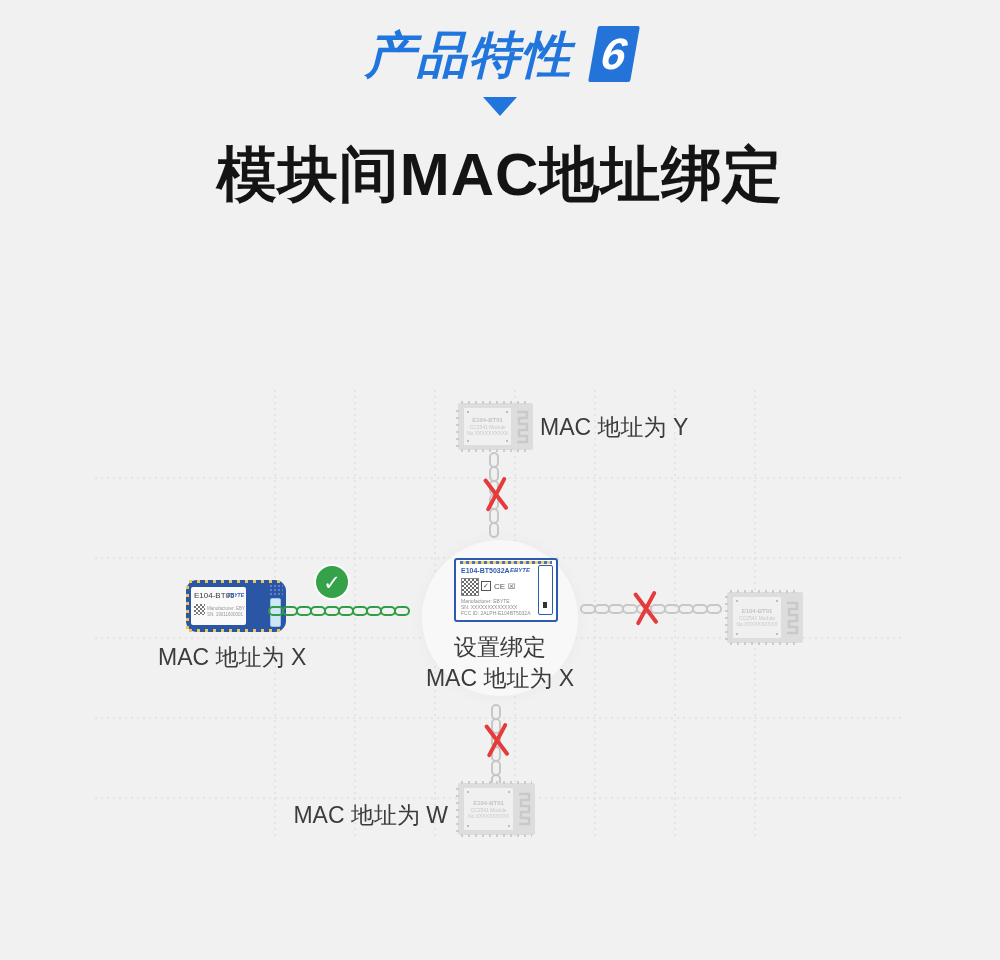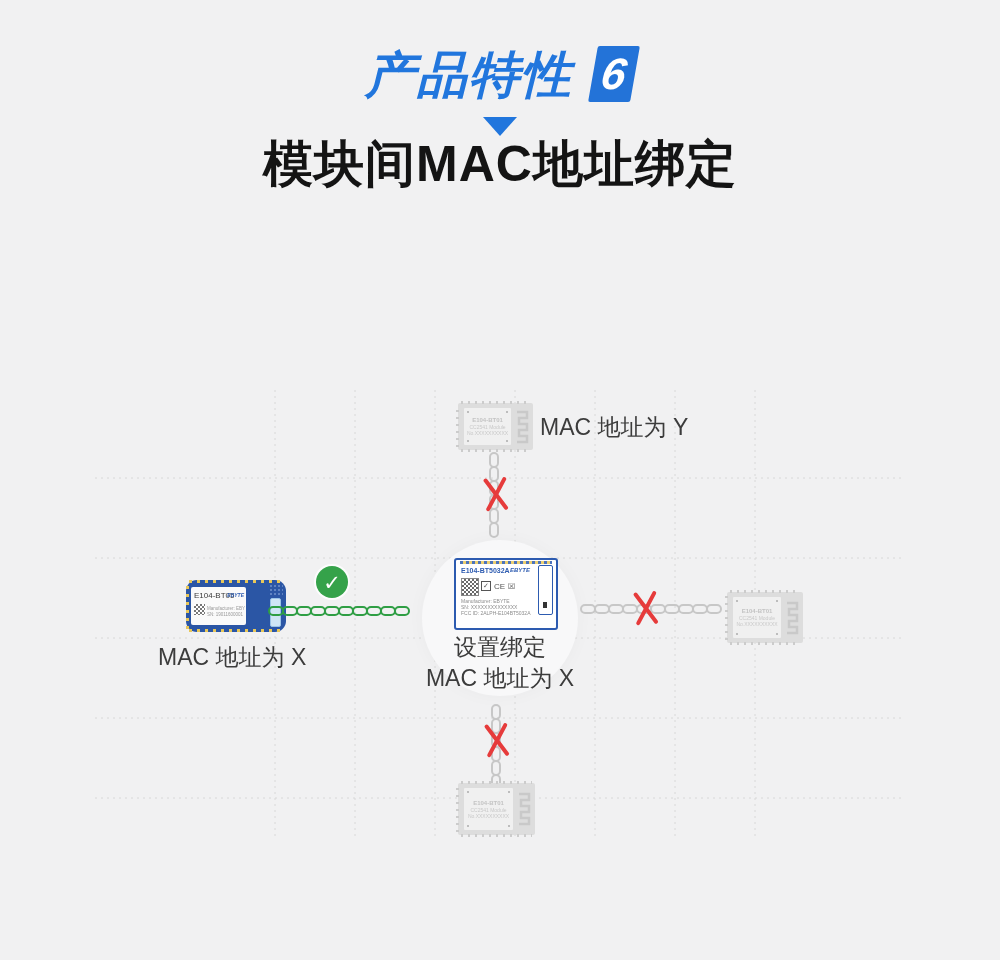--- a/index.html
+++ b/index.html
@@ -1,26 +1,26 @@
 <!DOCTYPE html>
 <html><head>
 <meta charset="utf-8">
 <style>
   html,body{margin:0;padding:0;}
   body{font-family:"Liberation Sans","DejaVu Sans",sans-serif;}
   .canvas{position:relative;width:1000px;height:960px;background:#f1f1f2;overflow:hidden;}
 
   
   .header{position:absolute;top:0;left:0;width:1000px;text-align:center;}
-  .feature-row{margin-top:46px;display:flex;align-items:flex-start;justify-content:center;gap:20px;}
+  .feature-row{margin-top:26px;display:flex;align-items:flex-start;justify-content:center;gap:20px;}
   .feature-label{font-size:50px;line-height:58px;font-weight:bold;font-style:italic;color:#2176dd;letter-spacing:2px;}
   .feature-badge{display:inline-block;width:42px;height:56px;background:#2373d8;transform:skewX(-10deg);border-radius:2px;}
   .feature-badge span{display:block;width:100%;text-align:center;font-size:44px;line-height:56px;font-weight:bold;font-style:italic;color:#ffffff;}
   .pointer-triangle{width:0;height:0;margin:13px auto 0;border-left:17px solid transparent;border-right:17px solid transparent;border-top:19px solid #2176dd;}
-  .main-title{margin:1px 0 0;font-size:50px;line-height:1.1;font-weight:bold;color:#141414;letter-spacing:1px;}
+  .main-title{margin:26px 0 0;font-size:60px;line-height:1.1;font-weight:bold;color:#141414;letter-spacing:1px;}
   .subtitle{margin:16px 0 0;font-size:29px;font-weight:500;color:#2d2d2d;letter-spacing:1px;}
 
   
   .diagram{position:absolute;left:0;top:360px;width:1000px;height:500px;padding-left:44px;}
   .grid-svg{position:absolute;left:0;top:0;}
   .halo{position:absolute;left:422px;top:180px;width:156px;height:156px;border-radius:50%;background:#f8f8f9;box-shadow:0 0 18px rgba(0,0,0,0.03);}
 
   .mac-label{position:absolute;font-size:23px;color:#3c3c3c;white-space:nowrap;}
   .caption{position:absolute;left:380px;width:240px;text-align:center;font-size:23px;color:#3c3c3c;white-space:nowrap;}
 
@@ -35,21 +35,21 @@
   .cross{position:absolute;width:36px;height:36px;}
   .cross::before,.cross::after{content:"";position:absolute;left:50%;top:50%;width:38px;height:3.5px;background:#e63b3b;border-radius:2px;}
   .cross::before{transform:translate(-50%,-50%) rotate(53deg);}
   .cross::after{transform:translate(-50%,-50%) rotate(-62deg);}
 
   
   .check{position:absolute;left:316px;top:206px;width:32px;height:32px;border-radius:50%;background:#35a24a;display:flex;align-items:center;justify-content:center;box-shadow:0 0 0 2px rgba(255,255,255,0.8);}
   .check span{color:#fff;font-size:21px;font-weight:bold;line-height:1;}
 
   
-  .module-center{position:absolute;left:454px;top:198px;width:104px;height:72px;background:#ffffff;border:2px solid #2d5bb0;border-radius:3px;box-sizing:border-box;}
+  .module-center{position:absolute;left:454px;top:198px;width:104px;height:64px;background:#ffffff;border:2px solid #2d5bb0;border-radius:3px;box-sizing:border-box;}
   .module-center .castellation{position:absolute;left:4px;right:4px;top:1px;height:3px;background:repeating-linear-gradient(90deg,#2d5bb0 0 3px,#e8c758 3px 6px);opacity:.85;}
   .mc-model{position:absolute;left:5px;top:7px;font-size:7px;color:#2d5bb0;font-weight:bold;}
   .mc-brand{position:absolute;right:26px;top:7px;font-size:6px;color:#2d5bb0;font-weight:bold;font-style:italic;}
   .mc-qr{position:absolute;left:5px;top:18px;width:16px;height:16px;background:conic-gradient(#6a6a6a 25%,#fff 0 50%,#6a6a6a 0 75%,#fff 0);background-size:4px 4px;border:1px solid #888;}
   .mc-marks{position:absolute;left:25px;top:21px;font-size:8px;color:#555;display:flex;gap:3px;align-items:center;}
   .mc-marks .mk-check{border:1px solid #555;font-size:7px;line-height:8px;padding:0 1px;}
   .mc-lines{position:absolute;left:5px;top:38px;width:70px;font-size:5px;line-height:6px;color:#8d8d8d;white-space:nowrap;overflow:hidden;}
   .mc-antenna{position:absolute;right:3px;top:5px;width:15px;height:50px;background:#fff;border:1.5px solid #2d5bb0;border-radius:2px;box-sizing:border-box;}
   .mc-antenna::after{content:"";position:absolute;left:4px;bottom:6px;width:4px;height:6px;background:#333;}
 
@@ -231,15 +231,16 @@
         <i class="g-cast-l"></i>
       <div class="ghost-label">
         <span class="gl1">E104-BT01</span>
         <span class="gl2">CC2541 Module</span>
         <span class="gl3">No.XXXXXXXXXX</span>
       </div>
       <svg class="meander" width="16" height="36">
           <path d="M3 3 H13 V9 H5 V15 H13 V21 H5 V27 H13 V33 H3" fill="none" stroke="#c9c9c9" stroke-width="2.5"></path>
         </svg>
     </div>
+    <div class="mac-label" style="left:290px;top:440px;width:158px;text-align:right;">MAC 地址为 W</div>
 
   </div>
 </div>
 
 </body></html>

